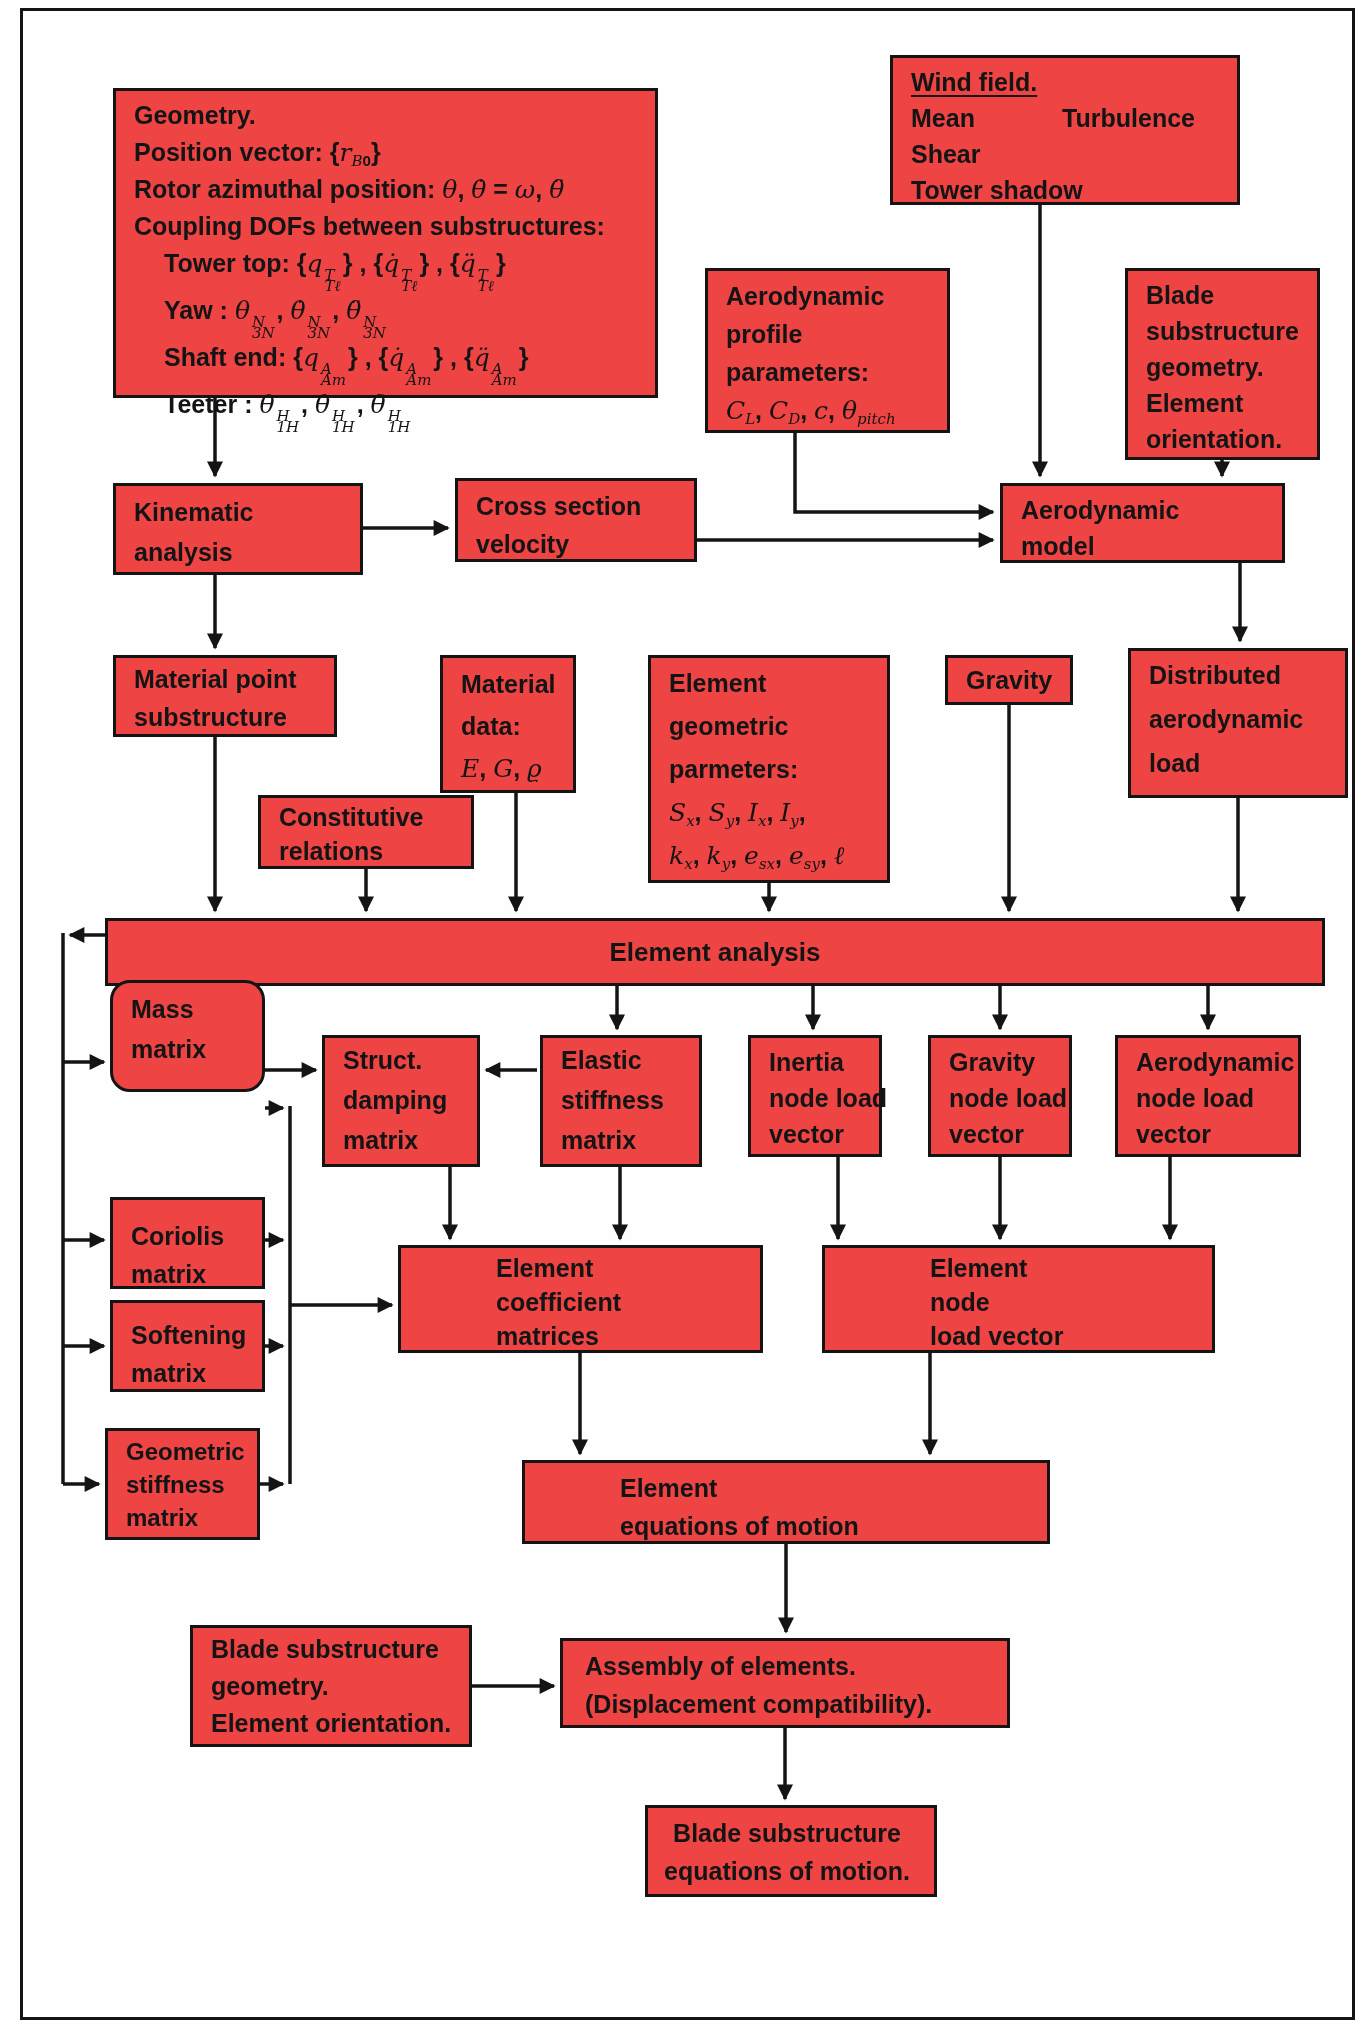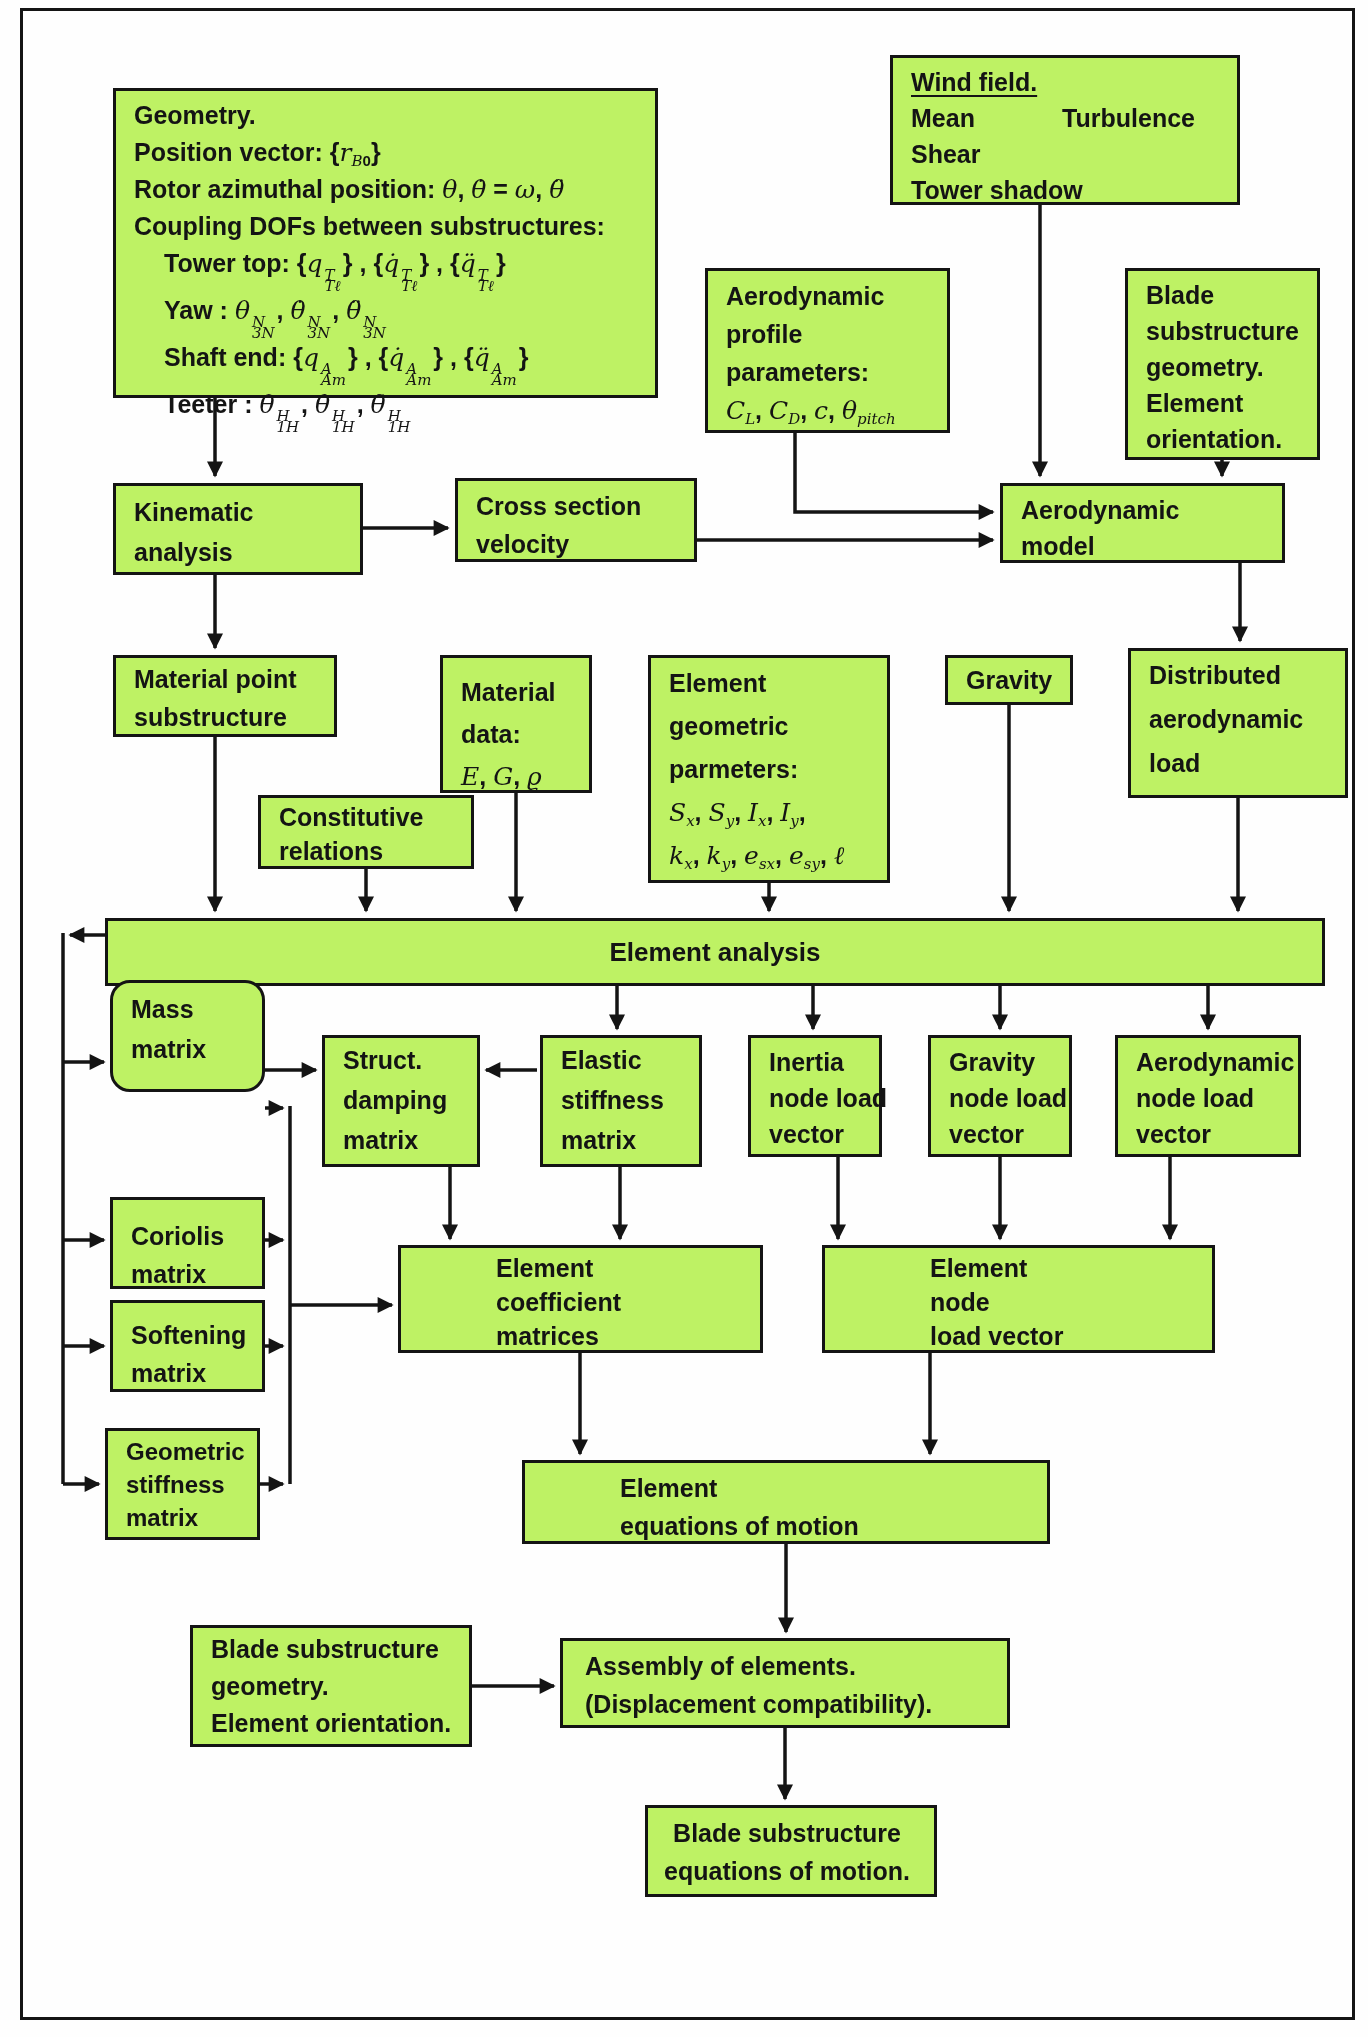--- a/index.html
+++ b/index.html
@@ -1,20 +1,20 @@
 <!DOCTYPE html>
 <html><head>
 <meta charset="utf-8">
 <style>
   html,body{margin:0;padding:0;background:#ffffff;}
   #page{position:relative;width:1368px;height:2037px;background:#fefefe;
         font-family:"Liberation Sans","DejaVu Sans",sans-serif;color:#141414;overflow:hidden;}
   #frame{position:absolute;left:20px;top:8px;width:1329px;height:2006px;border:3px solid #141414;}
   #wires{position:absolute;left:0;top:0;width:1368px;height:2037px;}
-  .box{position:absolute;box-sizing:border-box;border:3px solid #141414;background:#bef264;
+  .box{position:absolute;box-sizing:border-box;border:3px solid #141414;background:#ef4444;
        font-weight:bold;font-size:25px;padding:6px 8px 0 18px;}
   .ln{white-space:nowrap;}
   .ind{padding-left:30px;}
   .u{text-decoration:underline;text-decoration-thickness:2px;text-underline-offset:4px;}
   .row{display:flex;justify-content:space-between;padding-right:34px;}
   .ctr{text-align:center;padding-left:0;}
   .lh33 .ln{line-height:33px}.lh34 .ln{line-height:34px}.lh36 .ln{line-height:36px}
   .lh37 .ln{line-height:37px}.lh38 .ln{line-height:38px}.lh40 .ln{line-height:40px}
   .lh42 .ln{line-height:42px}.lh43 .ln{line-height:43px}.lh44 .ln{line-height:44px}
   .box i{font-family:"DejaVu Serif",serif;font-style:italic;font-weight:normal;}
@@ -167,21 +167,21 @@
   <div class="box lh36" style="left:1000px;top:483px;width:285px;height:80px;">
     <div class="ln">Aerodynamic</div>
     <div class="ln">model</div>
   </div>
 
   <div class="box lh38" style="left:113px;top:655px;width:224px;height:82px;padding-top:2px;">
     <div class="ln">Material point</div>
     <div class="ln">substructure</div>
   </div>
 
-  <div class="box lh42" style="left:440px;top:655px;width:152px;height:138px;padding-top:13px;">
+  <div class="box lh42" style="left:440px;top:655px;width:136px;height:138px;padding-top:5px;">
     <div class="ln">Material</div>
     <div class="ln">data:</div>
     <div class="ln"><i>E</i>, <i>G</i>, <i>ϱ</i></div>
   </div>
 
   <div class="box lh43" style="left:648px;top:655px;width:242px;height:228px;padding-top:4px;">
     <div class="ln">Element</div>
     <div class="ln">geometric</div>
     <div class="ln">parmeters:</div>
     <div class="ln"><i>S</i><sub><i>x</i></sub>, <i>S</i><sub><i>y</i></sub>, <i>I</i><sub><i>x</i></sub>, <i>I</i><sub><i>y</i></sub>,</div>

